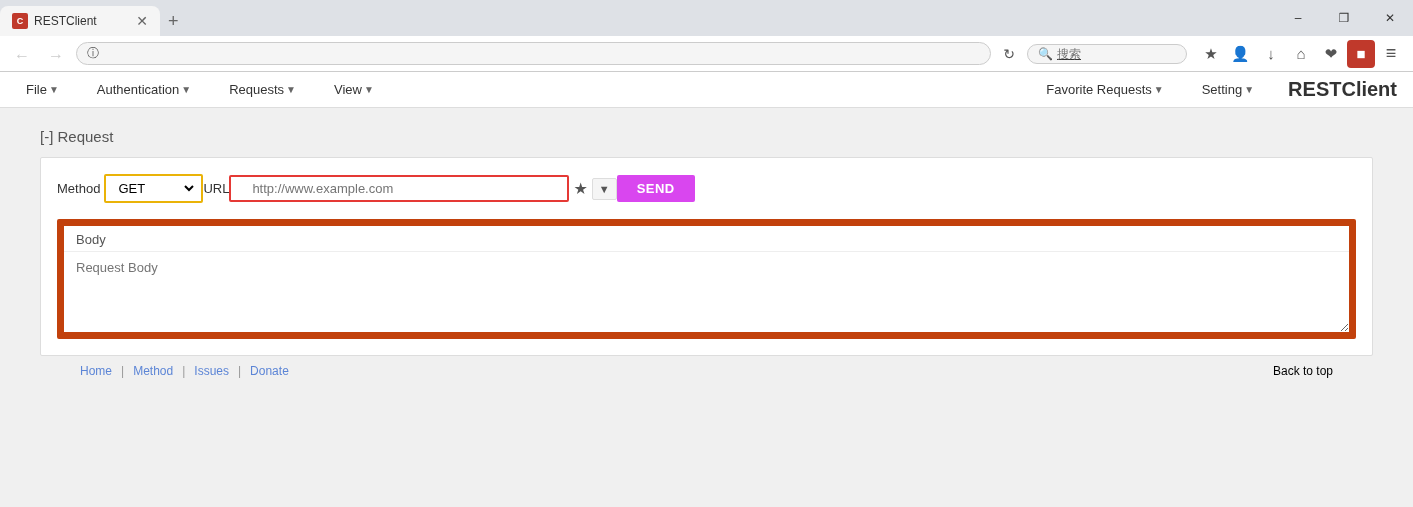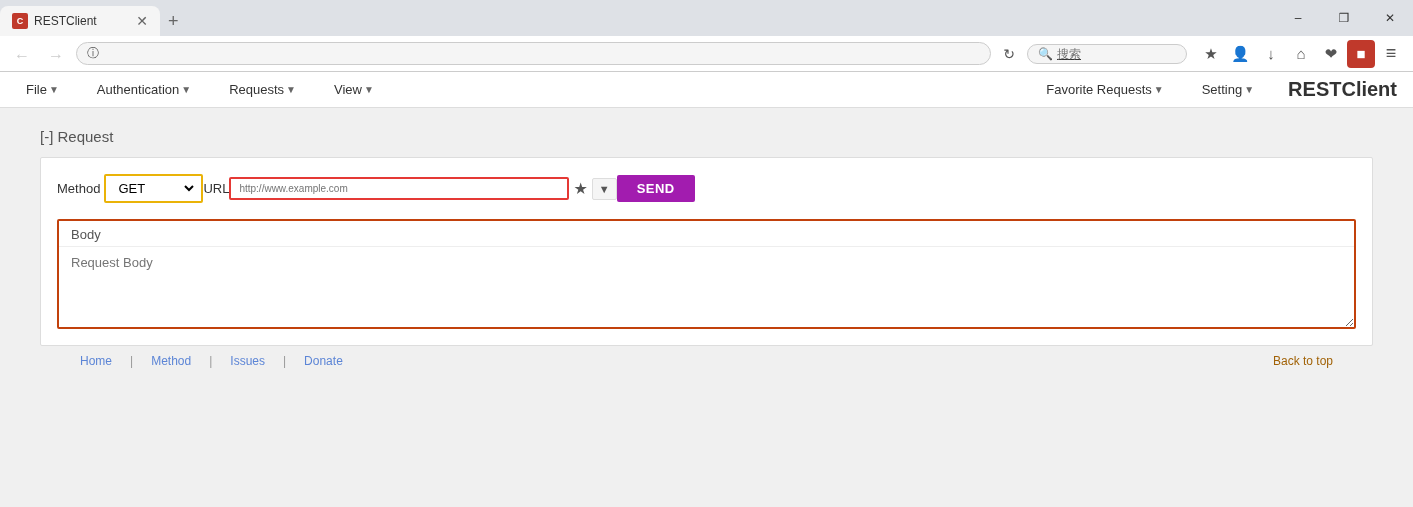--- a/index.html
+++ b/index.html
@@ -34,28 +34,28 @@
     .menu-arrow { font-size: 10px; color: #666; }
     .app-logo { font-size: 20px; font-weight: bold; color: #333; margin-left: auto; }
     .favorite-requests { margin-left: auto; }
 
     
     .main-content { background: #f0f0f0; padding: 20px 40px; min-height: 400px; }
     .section-title { font-size: 15px; color: #555; margin-bottom: 12px; font-weight: normal; }
     .request-row { display: flex; align-items: center; gap: 0; margin-bottom: 0; }
     .method-label { font-size: 13px; color: #333; margin-right: 4px; }
     .url-label { font-size: 13px; color: #333; }
-    .send-btn { background: #a21caf; color: white; border: none; padding: 6px 20px; font-size: 13px; font-weight: bold; cursor: pointer; border-radius: 2px; letter-spacing: 0.5px; }
+    .send-btn { background: #d946ef; color: white; border: none; padding: 6px 20px; font-size: 13px; font-weight: bold; cursor: pointer; border-radius: 2px; letter-spacing: 0.5px; }
 
     
     .footer { display: flex; justify-content: space-between; padding: 8px 40px; color: #5c85d6; font-size: 12px; }
-    .footer-links { display: flex; gap: 16px; }
+    .footer-links { display: flex; gap: 7px; }
     .footer-link { color: #5c85d6; cursor: pointer; text-decoration: none; }
     .footer-sep { color: #999; padding: 0 2px; }
-    .back-to-top { color: #a16207; cursor: pointer; }
+    .back-to-top { color: #000000; cursor: pointer; }
   </style>
 </head>
 <body>
 
 <div>
 
   <div class="tab-row" style="display:flex; align-items:flex-end; background:#dee1e6; height:36px;">
     <div class="tab">
       <div class="tab-favicon">C</div>
       <span class="tab-title">RESTClient</span>
@@ -140,32 +140,32 @@
             <option>DELETE</option>
             <option>PATCH</option>
             <option>HEAD</option>
             <option>OPTIONS</option>
           </select>
         </div>
 
         <span class="url-label">URL</span>
 
         <div style="border:2px solid #e53935; border-radius:2px; display:flex; align-items:center; flex:1; max-width:340px;">
-          <input type="text" style="border: none; outline: none; font-size: 10px; padding: 4px 8px; width: 100%; color: #3b82f6;" placeholder="http://www.example.com">
+          <input type="text" style="border: none; outline: none; font-size: 13px; padding: 4px 21px; width: 100%; color: #3b82f6;" placeholder="http://www.example.com">
         </div>
 
         <div style="display:flex; align-items:center; gap:0;">
           <span style="cursor:pointer; font-size:16px; padding:2px 4px; color:#555;">★</span>
           <span style="cursor:pointer; font-size:11px; padding:4px 6px; background:#f5f5f5; border:1px solid #ddd; border-radius:2px; color:#555;">▼</span>
         </div>
 
         <button class="send-btn">SEND</button>
       </div>
 
-      <div style="border:2px solid #c2410c; border-radius:2px; margin-top:16px;">
+      <div style="border:7px solid #c2410c; border-radius:2px; margin-top:16px;">
         <div style="font-size:13px; color:#555; padding:6px 12px 4px; border-bottom:1px solid #eee; background:#fff;">Body</div>
         <textarea style="width: 100%; min-height: 80px; border: none; outline: none; padding: 8px 12px; font-size: 13px; color: rgb(153, 153, 153); resize: vertical; font-family: Arial, sans-serif; display: block;" placeholder="Request Body"></textarea>
       </div>
     </div>
 
     <div class="footer">
       <div class="footer-links">
         <a class="footer-link">Home</a>
         <span class="footer-sep"> | </span>
         <a class="footer-link">Method</a>

